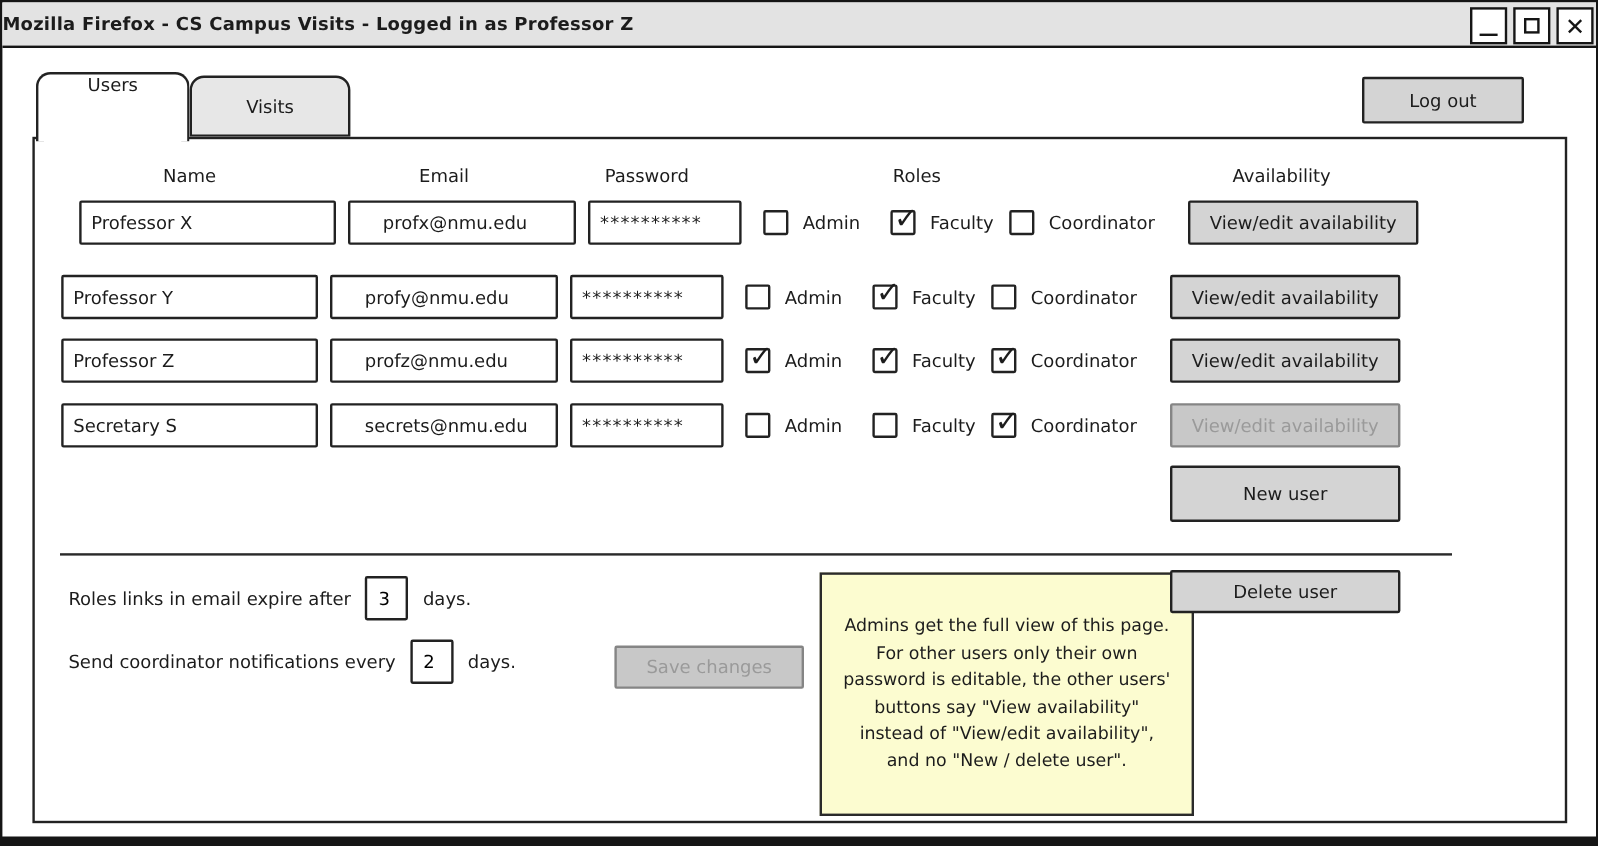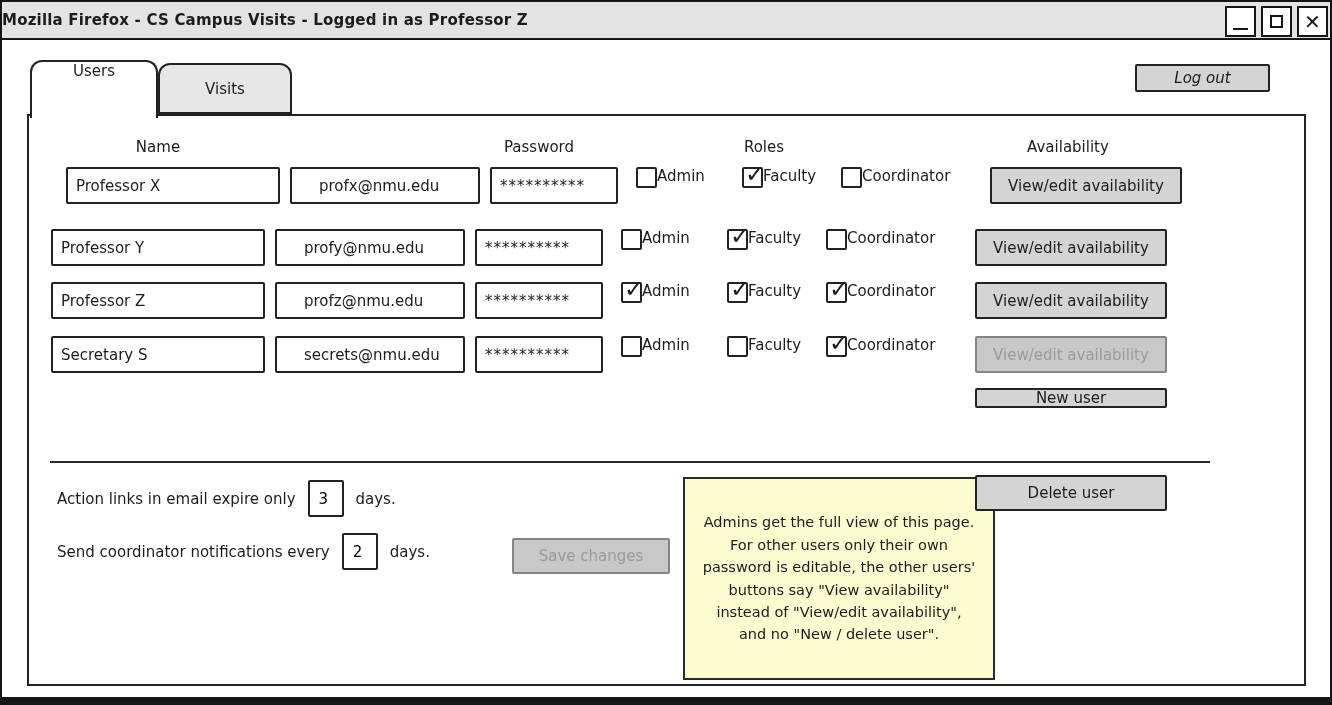--- a/index.html
+++ b/index.html
@@ -46,21 +46,21 @@
     background:#e7e7e7; z-index:1;
   }
   
   .btn {
     background:#d4d4d4; border:2px solid #222; border-radius:2px;
     font-size:15px; color:#1c1c1c;
     display:flex; align-items:center; justify-content:center;
     font-family:inherit; cursor:default;
   }
   .btn.disabled { background:#c8c8c8; border-color:#858585; color:#9a9a9a; }
-  .logout-btn { position:absolute; left:1133px; top:62px; width:135px; height:28px;font-style:italic; }
+  .logout-btn { position:absolute; left:1133px; top:62px; width:135px; height:39px; }
   
   .panel {
     position:absolute; left:25px; top:112px; width:1279px; height:572px;
     border:2px solid #222; background:#fff; z-index:2;
   }
   .panel * { position:absolute; }
   .col-header { font-size:15px; text-align:center; top:21px; height:20px; line-height:20px; }
   .h-name { left:22px; width:214px; }
   .h-email { left:246px; width:190px; }
   .h-password { left:446px; width:128px; }
@@ -68,33 +68,33 @@
   .h-availability { left:941px; width:196px; }
   .field {
     background:#fff; border:2px solid #222; border-radius:2px;
     height:37px; font-size:15px; font-family:inherit; color:#1c1c1c;
     padding:0 8px; outline:none;
   }
   .f-name { left:22px; width:214px; }
   .f-email { left:246px; width:190px;padding-left:27px; }
   .f-password { left:446px; width:128px; letter-spacing:1px; }
   .row0 { top:51px;margin-left:15px; } .row1 { top:113px; } .row2 { top:166px; } .row3 { top:220px; }
-  .role-pair { display:flex; position:absolute; gap:0; height:37px; }
+  .role-pair { display:flex; position:absolute; align-items:center; gap:12px; height:37px; }
   .rp-admin { left:592px; } .rp-faculty { left:698px; } .rp-coordinator { left:797px; }
   .checkbox {
     width:21px; height:21px; background:#fff; border:2px solid #222;
     border-radius:2px; position:relative; flex:none; cursor:default;
   }
   .checkbox.checked::after {
     content:"\2713"; position:absolute; top:-9px; left:1px;
     font-size:24px; color:#1c1c1c;
   }
   .role-label { font-size:15px; position:static; }
   .avail-btn { left:946px; width:192px; height:37px; }
-  .new-user-btn { left:946px; top:272px; width:192px; height:20px; }
+  .new-user-btn { left:946px; top:272px; width:192px; height:47px; }
   .divider { left:21px; top:345px; width:1160px; height:0; border-top:2px solid #2a2a2a; }
   .settings-line { display:flex; align-items:center; gap:12px; left:28px; font-size:15px; height:37px; }
   .sl-1 { top:364px; } .sl-2 { top:417px; }
   .settings-text { position:static; }
   .num-field {
     position:static; width:36px; height:37px; background:#fff;
     border:2px solid #222; border-radius:2px; font-size:15px;
     font-family:inherit; text-align:left; padding-left:9px; outline:none;
   }
   .save-btn { left:483px; top:422px; width:158px; height:36px; }
@@ -135,20 +135,21 @@
   </div>
   <div class="tab tab-inactive">
     <span>Visits</span>
   </div>
 
   <button class="btn logout-btn">Log out</button>
 
   <div class="panel">
 
     <div class="col-header h-name">Name</div>
+    <div class="col-header h-email">Email</div>
     <div class="col-header h-password">Password</div>
     <div class="col-header h-roles">Roles</div>
     <div class="col-header h-availability">Availability</div>
 
     <input class="field f-name row0" value="Professor X" style="">
     <input class="field f-email row0" value="profx@nmu.edu" style="">
     <input class="field f-password row0" value="**********" style="">
     <div class="role-pair rp-admin row0">
       <span class="checkbox"></span>
       <span class="role-label">Admin</span>
@@ -212,21 +213,21 @@
       <span class="checkbox checked"></span>
       <span class="role-label">Coordinator</span>
     </div>
     <button class="btn avail-btn row3 disabled">View/edit availability</button>
 
     <button class="btn new-user-btn">New user</button>
 
     <div class="divider"></div>
 
     <div class="settings-line sl-1">
-      <span class="settings-text">Action links in email expire only</span>
+      <span class="settings-text">Roles links in email expire after</span>
       <input class="num-field" value="3" style="">
       <span class="settings-text">days.</span>
     </div>
 
     <div class="settings-line sl-2">
       <span class="settings-text">Send coordinator notifications every</span>
       <input class="num-field" value="2" style="">
       <span class="settings-text">days.</span>
     </div>
 

